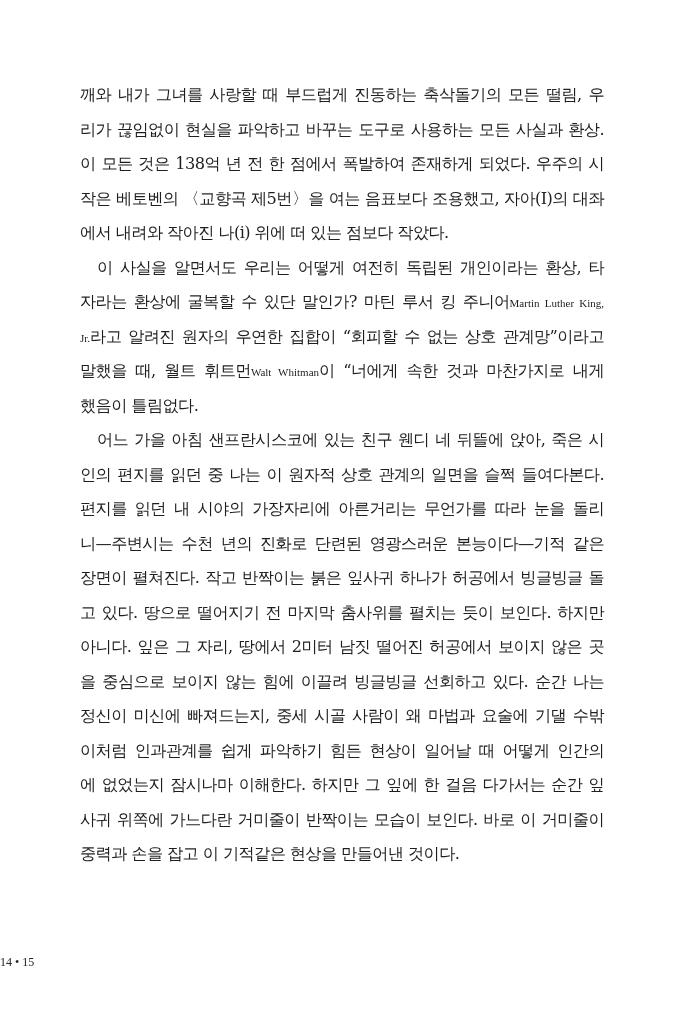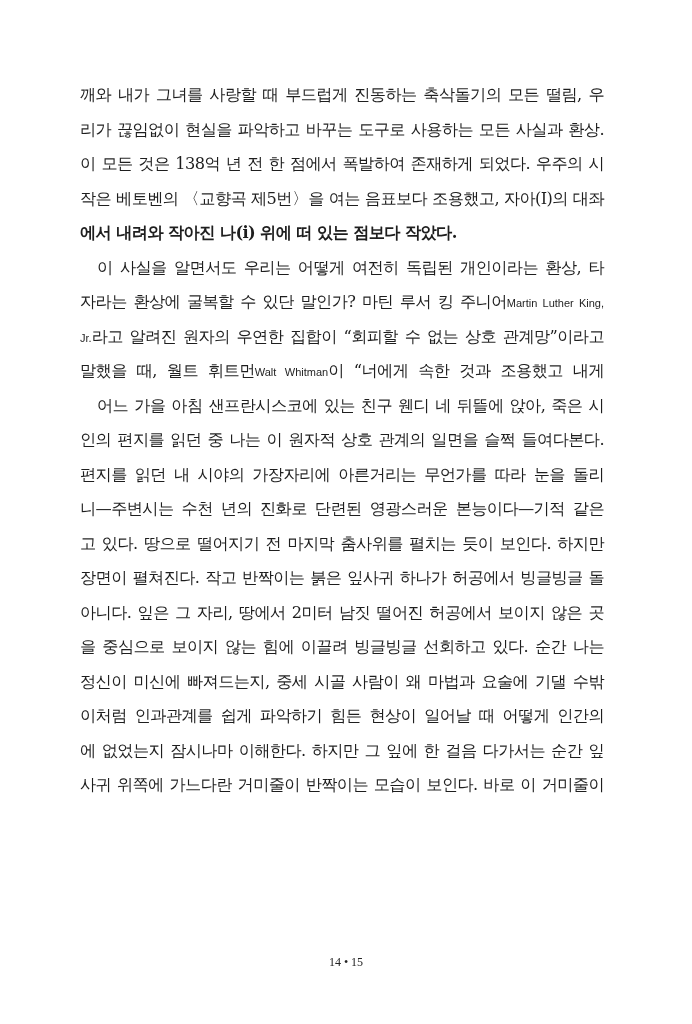--- a/index.html
+++ b/index.html
@@ -1,46 +1,48 @@
 <!DOCTYPE html>
 <html><head>
 <meta charset="utf-8">
 <style>
   html, body { margin:0; padding:0; background:#ffffff; }
   body { width:692px; height:1024px; position:relative; overflow:hidden;
          font-family: "DejaVu Serif", "Liberation Serif", serif; color:#1e1e1e; }
   .page { position:absolute; left:80px; top:78px; width:524px; }
   .line { height:34.5px; line-height:34.5px; font-size:16.2px; white-space:nowrap;
           text-align:justify; text-align-last:justify; letter-spacing:-0.6px; }
-  .line.last { text-align-last:left;font-weight:bold; }
+  .line.last { text-align-last:left; }
   .line.indent { padding-left:17px; }
-  .small { font-family:Liberation Sans, sans-serif; font-size:11px; letter-spacing:0; }
-  .folio { position:absolute; top:955px; left:0; width:692px; text-align:center;
+  .small { font-family:Liberation Serif, serif; font-size:11px; letter-spacing:0; }
+  .folio { position:absolute; top:955px; left:0; width:692px; 
            font-family:"Liberation Serif", serif; font-size:12px; color:#222; }
 </style>
 </head>
 <body>
 
 <div class="page">
   <div class="line">깨와 내가 그녀를 사랑할 때 부드럽게 진동하는 축삭돌기의 모든 떨림, 우</div>
   <div class="line">리가 끊임없이 현실을 파악하고 바꾸는 도구로 사용하는 모든 사실과 환상.</div>
   <div class="line">이 모든 것은 138억 년 전 한 점에서 폭발하여 존재하게 되었다. 우주의 시</div>
   <div class="line">작은 베토벤의 〈교향곡 제5번〉을 여는 음표보다 조용했고, 자아(I)의 대좌</div>
   <div class="line last">에서 내려와 작아진 나(i) 위에 떠 있는 점보다 작았다.</div>
   <div class="line indent">이 사실을 알면서도 우리는 어떻게 여전히 독립된 개인이라는 환상, 타</div>
   <div class="line"><span>자라는 환상에 굴복할 수 있단 말인가? 마틴 루서 킹 주니어</span><span class="small">Martin Luther King,</span></div>
   <div class="line"><span class="small">Jr.</span><span>라고 알려진 원자의 우연한 집합이 “회피할 수 없는 상호 관계망”이라고</span></div>
-  <div class="line"><span>말했을 때, 월트 휘트먼</span><span class="small">Walt Whitman</span><span>이 “너에게 속한 것과 조용했고 내게</span></div>
+  <div class="line"><span>말했을 때, 월트 휘트먼</span><span class="small">Walt Whitman</span><span>이 “너에게 속한 것과 마찬가지로 내게</span></div>
+  <div class="line last">했음이 틀림없다.</div>
   <div class="line indent">어느 가을 아침 샌프란시스코에 있는 친구 웬디 네 뒤뜰에 앉아, 죽은 시</div>
   <div class="line">인의 편지를 읽던 중 나는 이 원자적 상호 관계의 일면을 슬쩍 들여다본다.</div>
   <div class="line">편지를 읽던 내 시야의 가장자리에 아른거리는 무언가를 따라 눈을 돌리</div>
   <div class="line">니—주변시는 수천 년의 진화로 단련된 영광스러운 본능이다—기적 같은</div>
+  <div class="line">장면이 펼쳐진다. 작고 반짝이는 붉은 잎사귀 하나가 허공에서 빙글빙글 돌</div>
   <div class="line">고 있다. 땅으로 떨어지기 전 마지막 춤사위를 펼치는 듯이 보인다. 하지만</div>
-  <div class="line">장면이 펼쳐진다. 작고 반짝이는 붉은 잎사귀 하나가 허공에서 빙글빙글 돌</div>
   <div class="line">아니다. 잎은 그 자리, 땅에서 2미터 남짓 떨어진 허공에서 보이지 않은 곳</div>
   <div class="line">을 중심으로 보이지 않는 힘에 이끌려 빙글빙글 선회하고 있다. 순간 나는</div>
   <div class="line">정신이 미신에 빠져드는지, 중세 시골 사람이 왜 마법과 요술에 기댈 수밖</div>
   <div class="line">이처럼 인과관계를 쉽게 파악하기 힘든 현상이 일어날 때 어떻게 인간의</div>
   <div class="line">에 없었는지 잠시나마 이해한다. 하지만 그 잎에 한 걸음 다가서는 순간 잎</div>
   <div class="line">사귀 위쪽에 가느다란 거미줄이 반짝이는 모습이 보인다. 바로 이 거미줄이</div>
+  <div class="line last">중력과 손을 잡고 이 기적같은 현상을 만들어낸 것이다.</div>
 </div>
 
 <div class="folio">14 • 15</div>
 
 </body></html>

